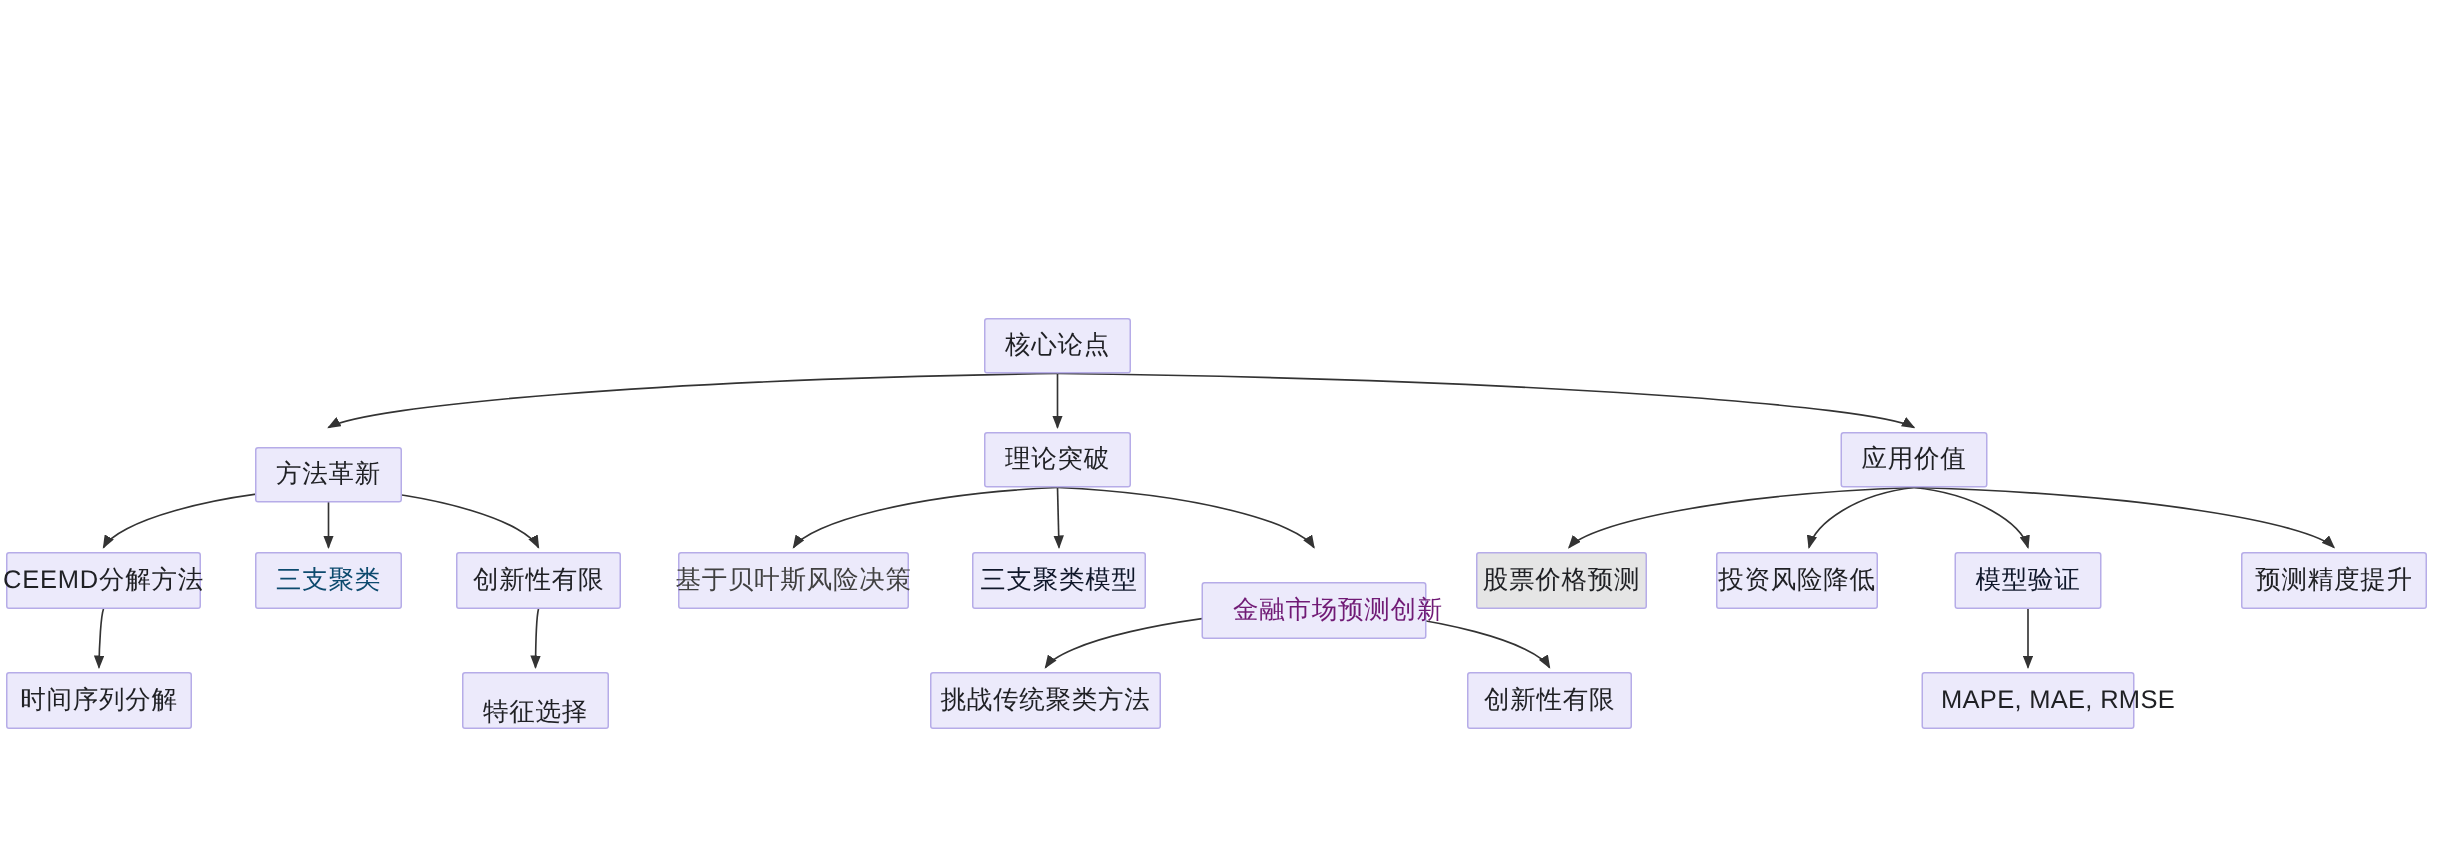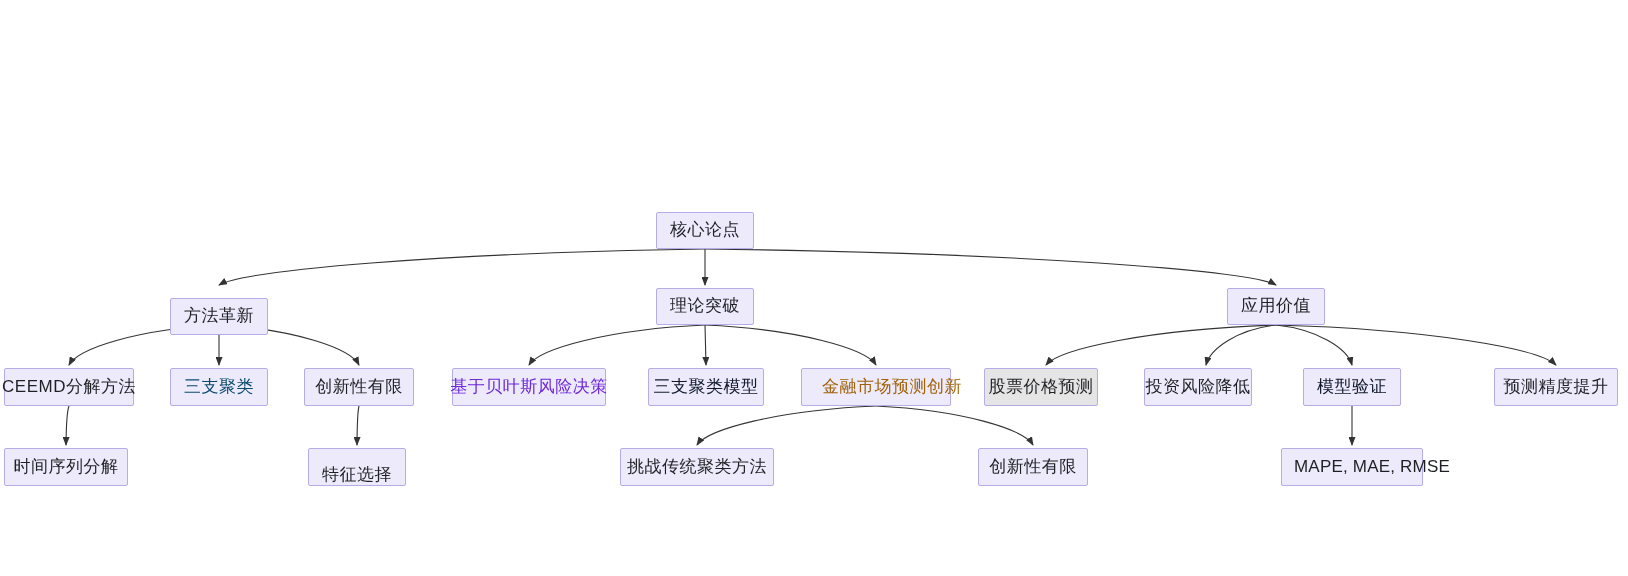--- a/index.html
+++ b/index.html
@@ -102,27 +102,27 @@
       </div>
       <div class="node" style="left: 4px; top: 368px; width: 130px; height: 38px; background: rgb(236, 234, 251); border-color: rgb(182, 172, 232); color: rgb(31, 32, 36);">
         <span class="node-label">CEEMD分解方法</span>
       </div>
       <div class="node" style="left: 170px; top: 368px; width: 98px; height: 38px; background: rgb(236, 234, 251); border-color: rgb(182, 172, 232); color: #0c4a6e;">
         <span class="node-label">三支聚类</span>
       </div>
       <div class="node" style="left: 304px; top: 368px; width: 110px; height: 38px; background: rgb(236, 234, 251); border-color: rgb(182, 172, 232); color: rgb(31, 32, 36);">
         <span class="node-label">创新性有限</span>
       </div>
-      <div class="node" style="left: 452px; top: 368px; width: 154px; height: 38px; background: rgb(236, 234, 251); border-color: rgb(182, 172, 232); color: #6d28d9;">
+      <div class="node" style="left: 452px; top: 368px; width: 154px; height: 38px; background: rgb(236, 234, 251); border-color: rgb(182, 172, 232); color: #404040;">
         <span class="node-label">基于贝叶斯风险决策</span>
       </div>
       <div class="node" style="left: 648px; top: 368px; width: 116px; height: 38px; background: rgb(236, 234, 251); border-color: rgb(182, 172, 232); color: #0f172a;">
         <span class="node-label">三支聚类模型</span>
       </div>
-      <div class="node" style="left: 801px; top: 368px; width: 150px; height: 38px; background: rgb(236, 234, 251); border-color: rgb(182, 172, 232); color: #a16207; padding-left: 32px;">
+      <div class="node" style="left: 801px; top: 388px; width: 150px; height: 38px; background: rgb(236, 234, 251); border-color: rgb(182, 172, 232); color: #701a75; padding-left: 32px;">
         <span class="node-label">金融市场预测创新</span>
       </div>
       <div class="node" style="left: 984px; top: 368px; width: 114px; height: 38px; background: #e5e5e5; border-color: rgb(182, 172, 232); color: rgb(31, 32, 36);">
         <span class="node-label">股票价格预测</span>
       </div>
       <div class="node" style="left: 1144px; top: 368px; width: 108px; height: 38px; background: rgb(236, 234, 251); border-color: rgb(182, 172, 232); color: rgb(31, 32, 36); justify-content: center;">
         <span class="node-label">投资风险降低</span>
       </div>
       <div class="node" style="left: 1303px; top: 368px; width: 98px; height: 38px; background: rgb(236, 234, 251); border-color: rgb(182, 172, 232); color: #0f172a;">
         <span class="node-label">模型验证</span>

